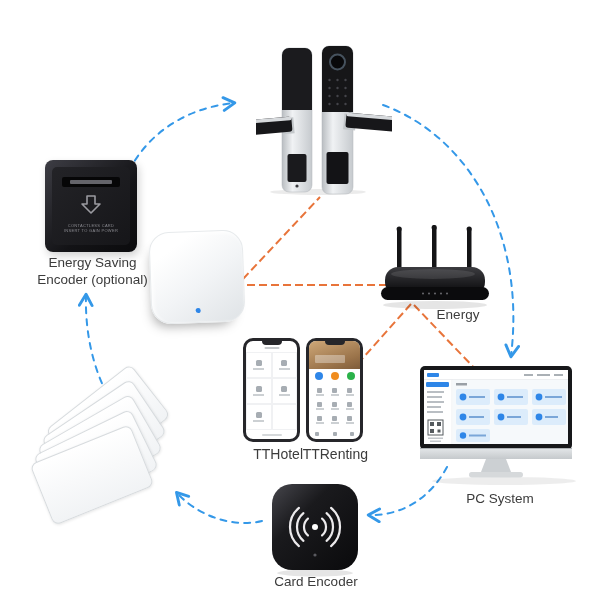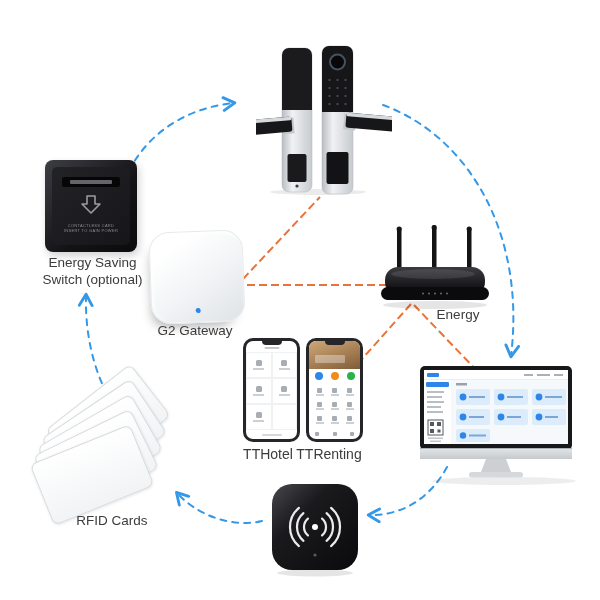--- a/index.html
+++ b/index.html
@@ -1,20 +1,20 @@
 <!DOCTYPE html>
 <html><head>
 <meta charset="utf-8">
 <style>
   html,body{margin:0;padding:0;background:#fff;}
   .stage{position:relative;width:600px;height:600px;background:#ffffff;overflow:hidden;
          font-family:"Liberation Sans",sans-serif;margin-top:8px;}
   .node{position:absolute;}
   .lbl{position:absolute;font-size:13.5px;line-height:1.25;color:#3c3c3c;text-align:center;}
-  .lbl.big{font-size:14px;}
+  .lbl.big{font-size:14px;text-align:right;}
   svg{display:block;}
 
   
   .esw{width:92px;height:92px;border-radius:8px;background:linear-gradient(135deg,#3d3d44,#131316 60%,#0b0b0d);
        box-shadow:2px 4px 8px rgba(0,0,0,.18);}
   .esw-face{position:absolute;inset:7px;border-radius:5px;background:linear-gradient(135deg,#232327,#161619);}
   .esw-slot{position:absolute;top:10px;left:50%;transform:translateX(-50%);width:58px;height:10px;background:#060607;border-radius:2px;}
   .esw-slot-label{position:absolute;top:3px;left:50%;transform:translateX(-50%);width:42px;height:4px;background:#64646a;border-radius:1px;}
   .esw-arrow{position:absolute;top:28px;left:50%;transform:translateX(-50%);}
   .esw-text{position:absolute;top:56px;left:0;right:0;text-align:center;font-size:4px;line-height:5px;color:#8a8a90;letter-spacing:.3px;}
@@ -136,27 +136,26 @@
         <path d="M7,1 h8 v8 h5 l-9,9 -9,-9 h5 z" fill="none" stroke="#9a9aa0" stroke-width="1.6" stroke-linejoin="round"></path>
       </svg>
       <div class="esw-text">
         <div>CONTACTLESS CARD</div>
         <div>INSERT TO GAIN POWER</div>
       </div>
     </div>
   </div>
   <div class="lbl" style="left:20px;top:247px;width:145px">
     <div>Energy Saving</div>
-    <div>Switch (optional)</div>
+    <div>Encoder (optional)</div>
   </div>
 
   <div class="node gw" style="left:150px;top:223px">
     <div class="gw-led"></div>
   </div>
-  <div class="lbl" style="left:130px;top:315px;width:130px">G2 Gateway</div>
 
   <svg class="node" style="left:377px;top:217px" width="116" height="86" viewBox="0 0 116 86">
     <defs>
       <linearGradient id="rg" x1="0" y1="0" x2="0" y2="1">
         <stop offset="0" stop-color="#3c3c40"></stop>
           <stop offset="1" stop-color="#060608"></stop>
       </linearGradient>
     </defs>
     <ellipse cx="58" cy="80" rx="52" ry="4" fill="rgba(0,0,0,.10)"></ellipse>
     <g fill="#141416">
@@ -334,29 +333,29 @@
           <circle cx="49" cy="71.5" r="3.2" fill="#2e86e8"></circle>
           <rect x="55" y="70.5" width="17" height="2" fill="#7aa6d8"></rect>
       </g>
     </g>
 
     <rect x="6" y="84" width="152" height="11" fill="url(#alu)"></rect>
     <line x1="6" y1="84.5" x2="158" y2="84.5" stroke="#9fa4a8" stroke-width="0.8"></line>
     <path d="M72,95 L92,95 L97,108 L67,108 Z" fill="#ccd0d3"></path>
     <rect x="55" y="108" width="54" height="5.5" rx="2.7" fill="#d6d9db"></rect>
   </svg>
+  <div class="lbl" style="left:440px;top:483px;width:120px">PC System</div>
 
   <div class="node" style="left:36px;top:382px;width:152px;height:126px">
     <div class="card" style="left:18px;top:0;transform:rotate(-38deg)"></div>
     <div class="card" style="left:14px;top:13px;transform:rotate(-34deg)"></div>
     <div class="card" style="left:10px;top:26px;transform:rotate(-30deg)"></div>
     <div class="card" style="left:6px;top:39px;transform:rotate(-26deg)"></div>
     <div class="card" style="left:2px;top:52px;transform:rotate(-22deg)"></div>
   </div>
-  <div class="lbl" style="left:52px;top:505px;width:120px">RFID Cards</div>
 
   <svg class="node" style="left:268px;top:474px" width="95" height="95" viewBox="0 0 95 95">
     <defs>
       <linearGradient id="enc" x1="0" y1="0" x2="1" y2="1">
         <stop offset="0" stop-color="#46464c"></stop>
           <stop offset="0.35" stop-color="#1a1a1d"></stop>
           <stop offset="1" stop-color="#0a0a0c"></stop>
       </linearGradient>
     </defs>
     <ellipse cx="47" cy="91" rx="38" ry="3.5" fill="rgba(0,0,0,.10)"></ellipse>
@@ -365,14 +364,15 @@
       <path d="M 39.93,53.43 A 11 11 0 0 1 39.93,36.57"></path>
       <path d="M 35.43,58.79 A 18 18 0 0 1 35.43,31.21"></path>
       <path d="M 30.92,64.15 A 25 25 0 0 1 30.92,25.85"></path>
       <path d="M 54.07,36.57 A 11 11 0 0 1 54.07,53.43"></path>
       <path d="M 58.57,31.21 A 18 18 0 0 1 58.57,58.79"></path>
       <path d="M 63.08,25.85 A 25 25 0 0 1 63.08,64.15"></path>
     </g>
     <circle cx="47" cy="45" r="3" fill="#ffffff"></circle>
     <circle cx="47" cy="73" r="1.6" fill="#5a5a60"></circle>
   </svg>
+  <div class="lbl" style="left:256px;top:566px;width:120px">Card Encoder</div>
 
 </div>
 
 </body></html>

